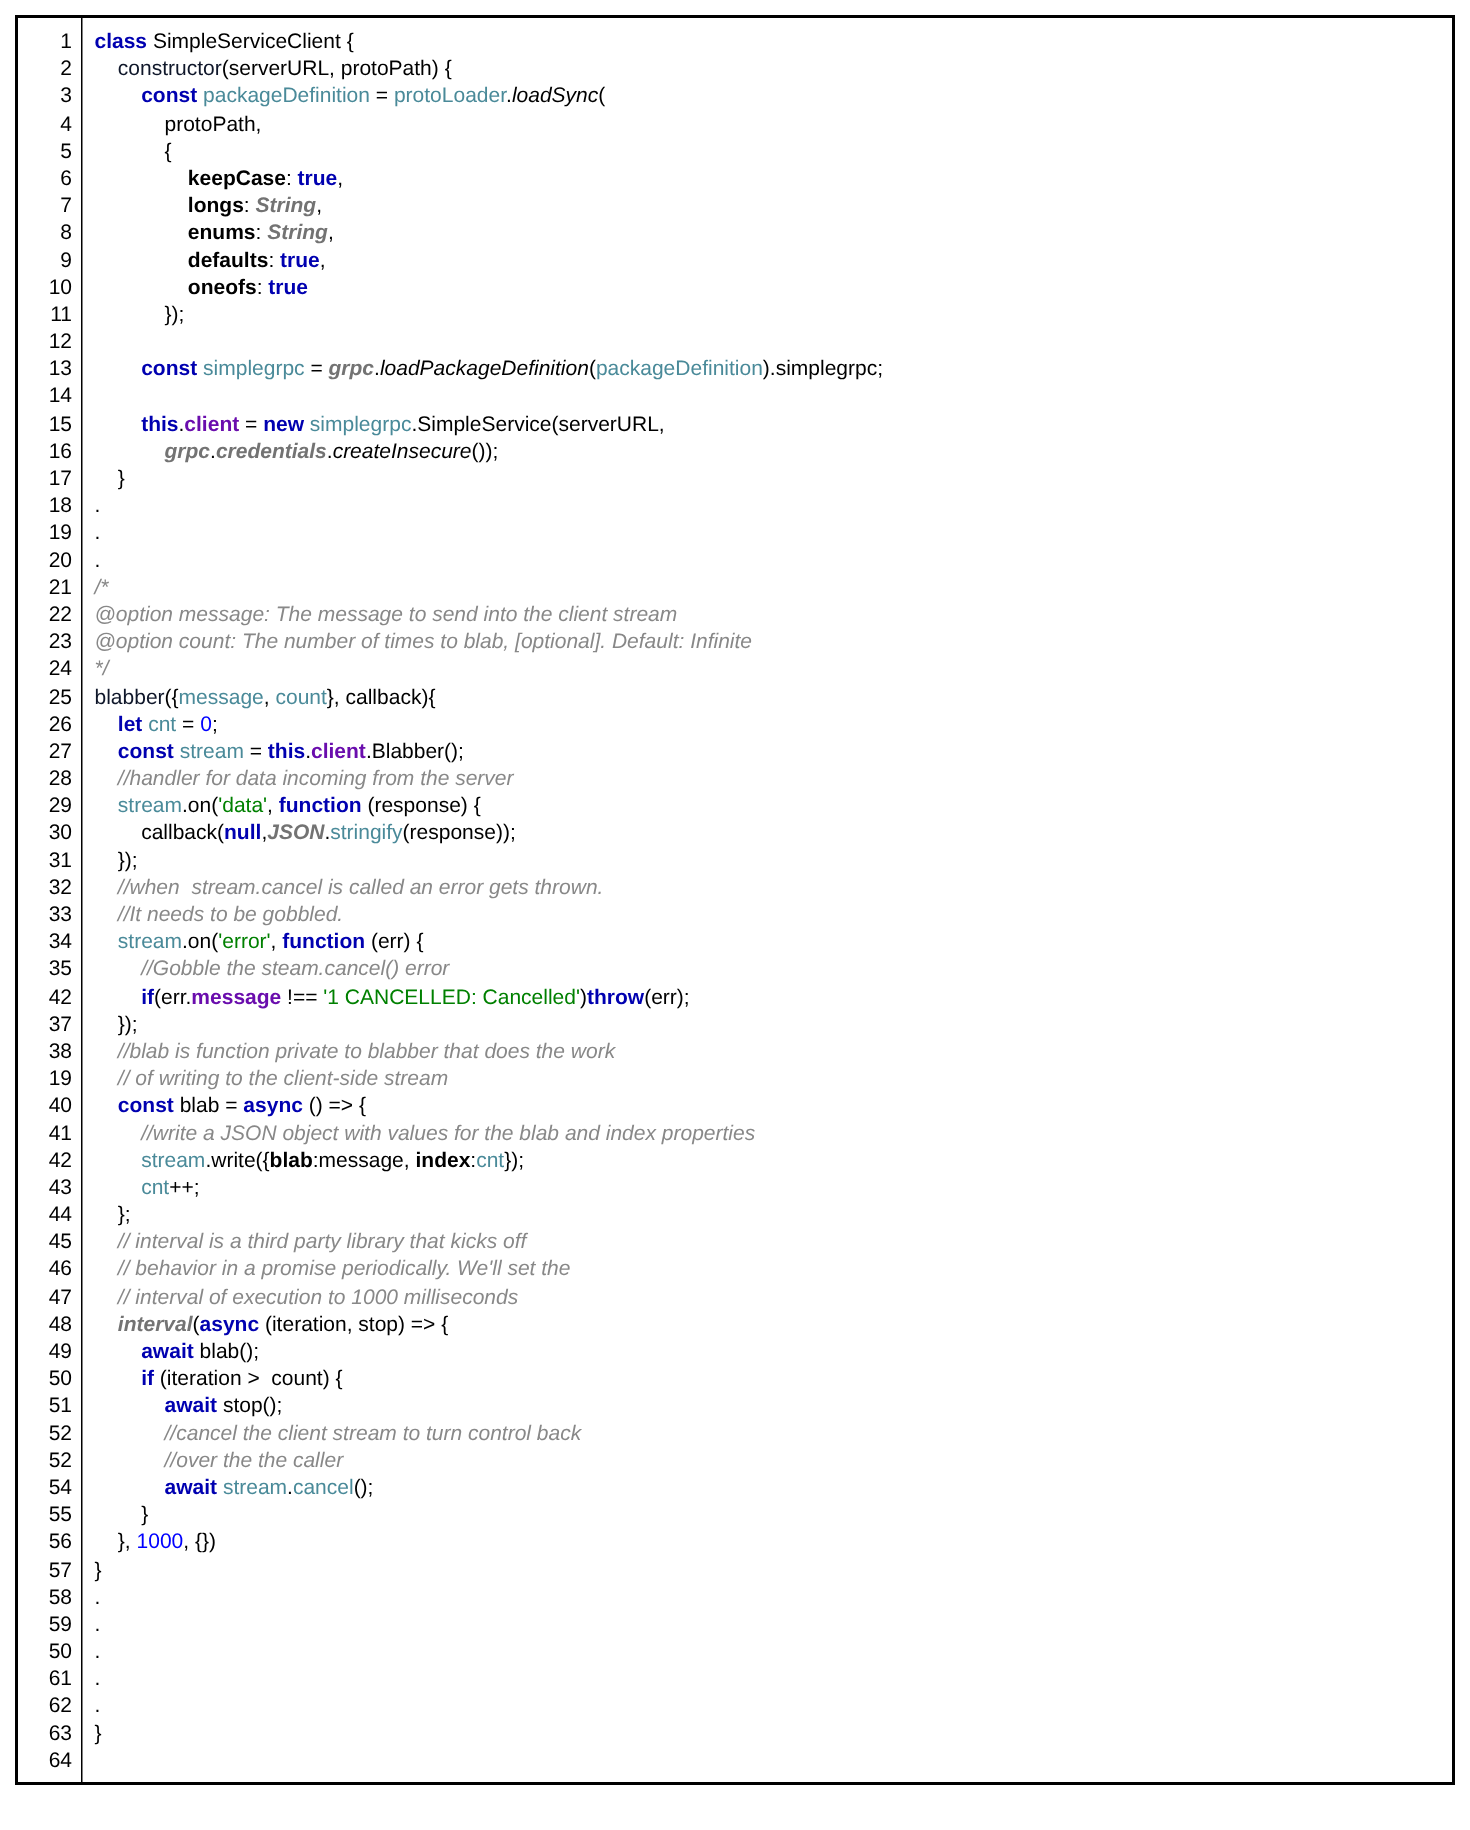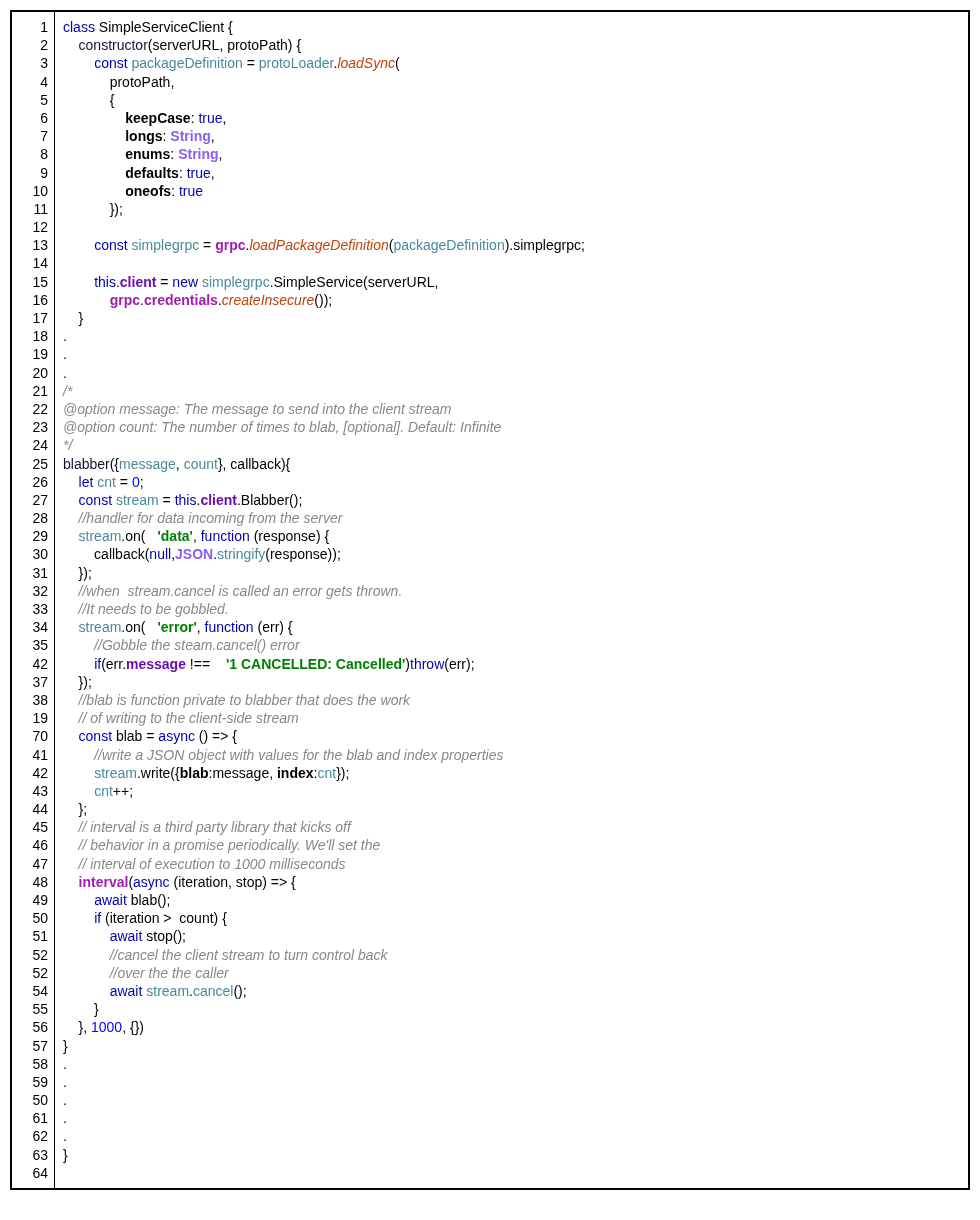--- a/index.html
+++ b/index.html
@@ -33,30 +33,30 @@
     padding: 6px 8px;
     font-size: 14px;
     line-height: 18.2px;
     white-space: pre;
     color: #000;
   }
   .code .line {
     height: 18.2px;
   }
   
-  .kw   { color: #0000b0; font-weight: normal; margin-top: 27px; }                                  
+  .kw   { color: #0000b0; font-weight: bold; margin-top: 27px; }                                  
   .fn   { color: #0f172a; }                               
   .var  { color: #4a8a99; }                               
-  .prop { color: #a21caf; font-weight: bold; } 
+  .prop { color: #737373; font-weight: bold; font-style: italic; } 
   .propn{ color: #000000; font-weight: bold; }            
-  .mthd { color: #c2410c; font-style: italic; }              
-  .str  { color: #008000; font-weight: bold; margin-left: 12px; }            
+  .mthd { color: #000000; font-style: italic; }              
+  .str  { color: #008000; font-weight: normal; }            
   .num  { color: #0000ff; }                               
   .cmt  { color: #888; font-style: italic; }              
-  .builtin { color: #8b5cf6; font-weight: bold; } 
+  .builtin { color: #737373; font-weight: bold; font-style: italic; } 
   .id   { color: #000; }            
   .mem  { color: #6a0dad; font-weight: bold; } 
 </style>
 </head>
 <body>
 
 <div class="code-frame">
   <div class="gutter" id="gutter">
       <div>1</div>
       <div>2</div>
@@ -90,21 +90,21 @@
       <div>30</div>
       <div>31</div>
       <div>32</div>
       <div>33</div>
       <div>34</div>
       <div>35</div>
       <div>42</div>
       <div>37</div>
       <div>38</div>
       <div>19</div>
-      <div>70</div>
+      <div>40</div>
       <div>41</div>
       <div>42</div>
       <div>43</div>
       <div>44</div>
       <div>45</div>
       <div>46</div>
       <div>47</div>
       <div>48</div>
       <div>49</div>
       <div>50</div>

